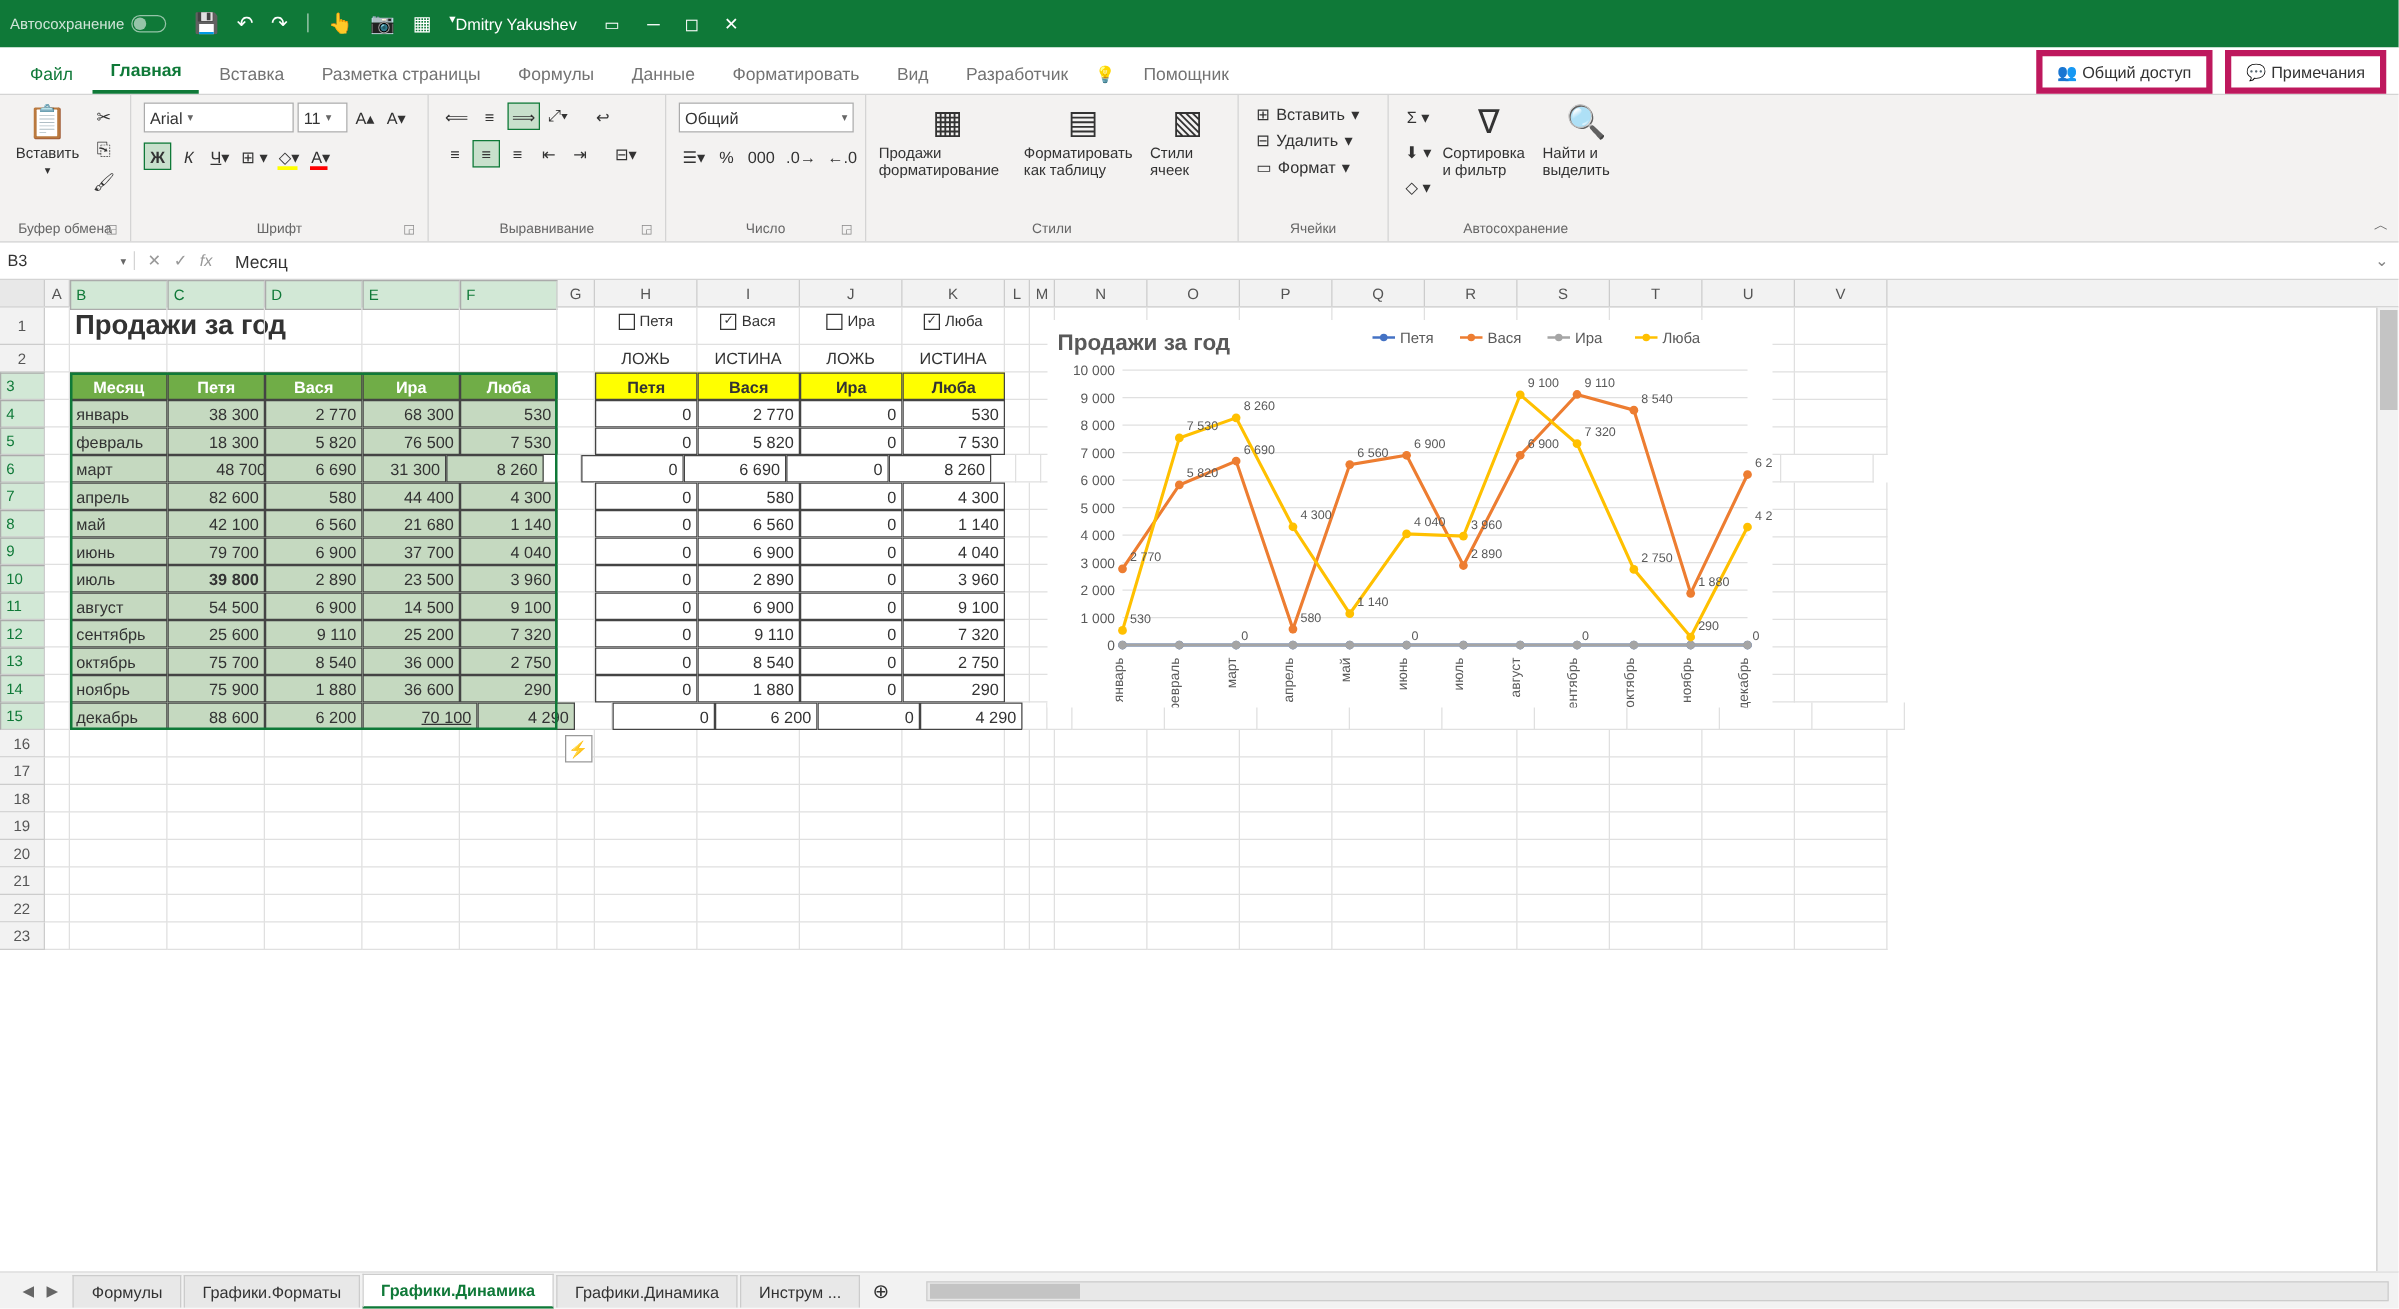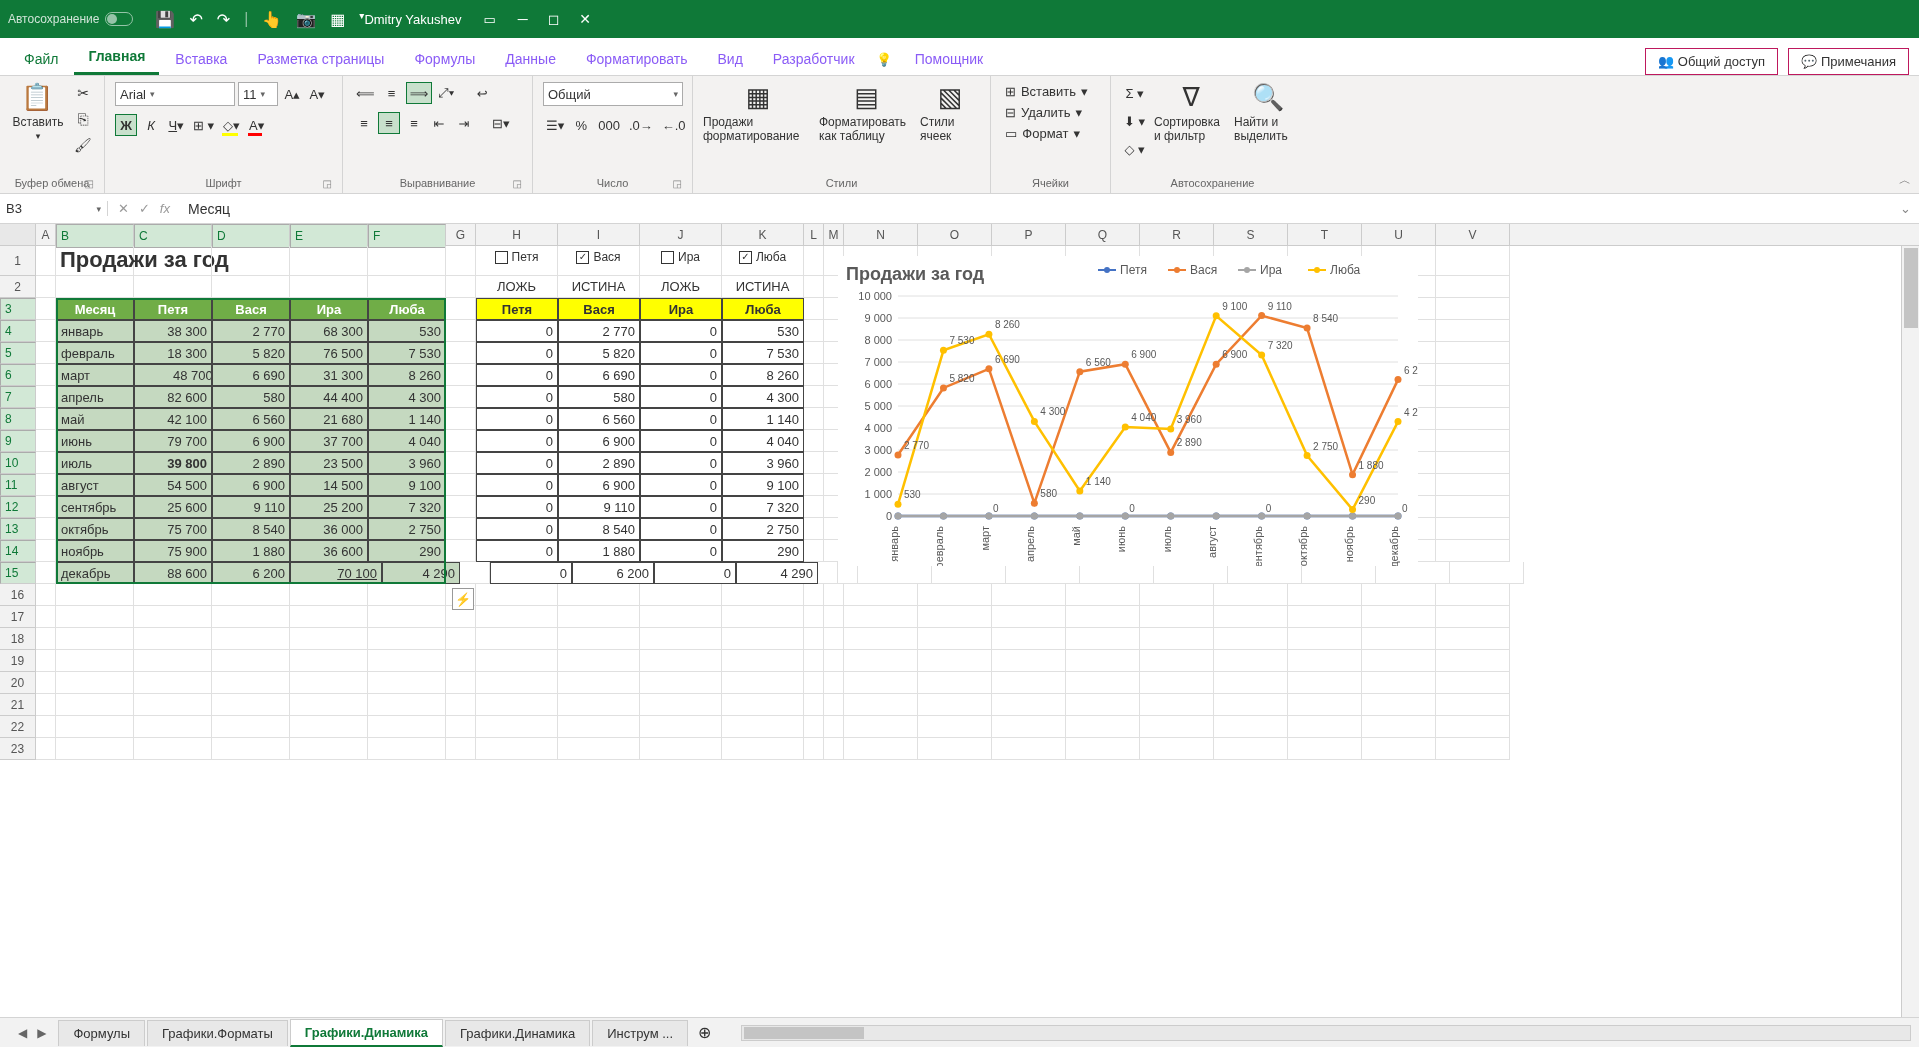--- a/index.html
+++ b/index.html
@@ -12,25 +12,25 @@
 .titlebar .toggle { width: 28px; height: 14px; border: 1px solid #fff; border-radius: 7px; position: relative; opacity: .7; }
 .titlebar .toggle::after { content:''; position:absolute; width:10px; height:10px; background:#fff; border-radius:50%; top:1px; left:1px; }
 .titlebar .qat { display: flex; gap: 14px; margin-left: 10px; }
 .titlebar .qat span { font-size: 16px; cursor: pointer; }
 .titlebar .doc-title { flex:1; text-align:center; font-size: 14px; }
 .titlebar .right { display:flex; align-items:center; gap: 22px; }
 .titlebar .win-btns { display:flex; gap: 20px; font-size: 14px; }
 
 
 .ribbon-tabs { height: 38px; background:#fff; border-bottom:1px solid #d4d4d4; display:flex; align-items:flex-end; padding:0 10px; gap: 2px; }
-.ribbon-tabs .tab { padding: 8px 14px; font-size: 14px; color:#8b5cf6; cursor:pointer; }
+.ribbon-tabs .tab { padding: 8px 14px; font-size: 14px; color:#737373; cursor:pointer; }
 .ribbon-tabs .tab.file { color:#0f7938; font-weight:500; }
 .ribbon-tabs .tab.active { color:#0f7938; border-bottom: 3px solid #0f7938; font-weight:600; }
 .ribbon-tabs .right-tabs { margin-left:auto; display:flex; gap:10px; }
-.ribbon-tabs .right-tabs .btn { border:1px solid #be185d; padding:5px 12px; font-size:13px; color:#333; }
+.ribbon-tabs .right-tabs .btn { border:5px solid #be185d; padding:5px 12px; font-size:13px; color:#333; }
 
 
 .ribbon { height: 118px; background:#f3f2f1; border-bottom:1px solid #d4d4d4; display:flex; }
 .group { border-right:1px solid #d4d4d4; padding:6px 10px 0; display:flex; flex-direction:column; }
 .group-body { flex:1; display:flex; align-items:flex-start; gap:6px; }
 .group-label { font-size:11px; color:#666; text-align:center; padding:4px 0; position:relative; }
 .group-label .dlg { position:absolute; right:0; bottom:4px; font-size:10px; color:#888; }
 .big-btn { display:flex; flex-direction:column; align-items:center; width:56px; font-size:12px; gap:2px; cursor:pointer; }
 .big-btn .ico { font-size:26px; }
 .mini-col { display:flex; flex-direction:column; gap:4px; }
@@ -488,21 +488,21 @@
           <div class="cell" style="width: 74px;"></div>
           <div class="cell" style="width: 74px;"></div>
           <div class="cell" style="width: 74px;"></div>
           <div class="cell" style="width: 74px;"></div>
         </div>
         <div class="cell-row" style="height: 22px;">
           <div class="cell" style="width: 20px;"></div>
           <div class="cell tbl1-month tbl1-sel" style="width: 78px;">март</div>
           <div class="cell tbl1-cell r tbl1-sel" style="width: 78px; padding-left: 38px;">48 700</div>
           <div class="cell tbl1-cell r tbl1-sel" style="width: 78px;">6 690</div>
-          <div class="cell tbl1-cell r tbl1-sel" style="width: 78px;">31 300</div>
+          <div class="cell tbl1-cell r tbl1-sel" style="width: 67px;">31 300</div>
           <div class="cell tbl1-cell r tbl1-sel" style="width: 78px;">8 260</div>
           <div class="cell" style="width: 30px;"></div>
           <div class="cell tbl2-cell r" style="width: 82px;">0</div>
           <div class="cell tbl2-cell r" style="width: 82px;">6 690</div>
           <div class="cell tbl2-cell r" style="width: 82px;">0</div>
           <div class="cell tbl2-cell r" style="width: 82px;">8 260</div>
           <div class="cell" style="width: 20px;"></div>
           <div class="cell" style="width: 20px;"></div>
           <div class="cell" style="width: 74px;"></div>
           <div class="cell" style="width: 74px;"></div>

